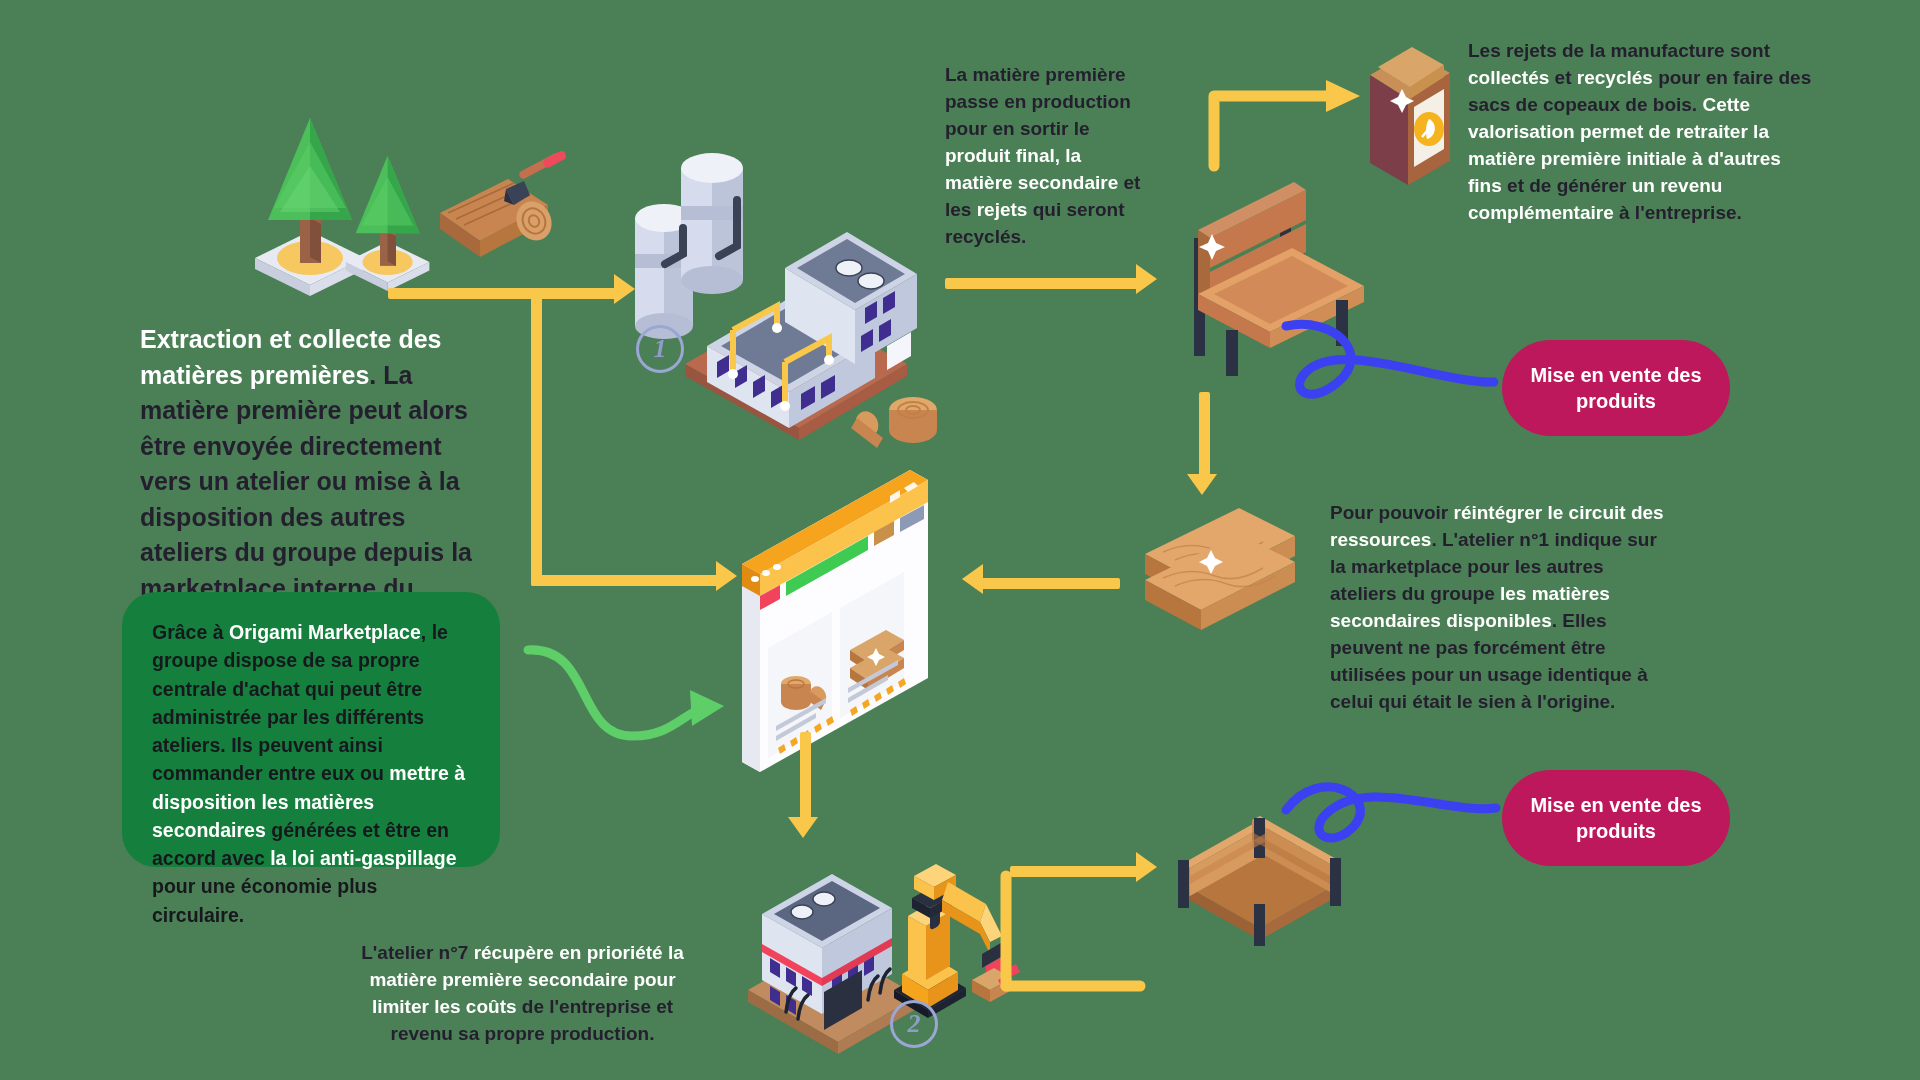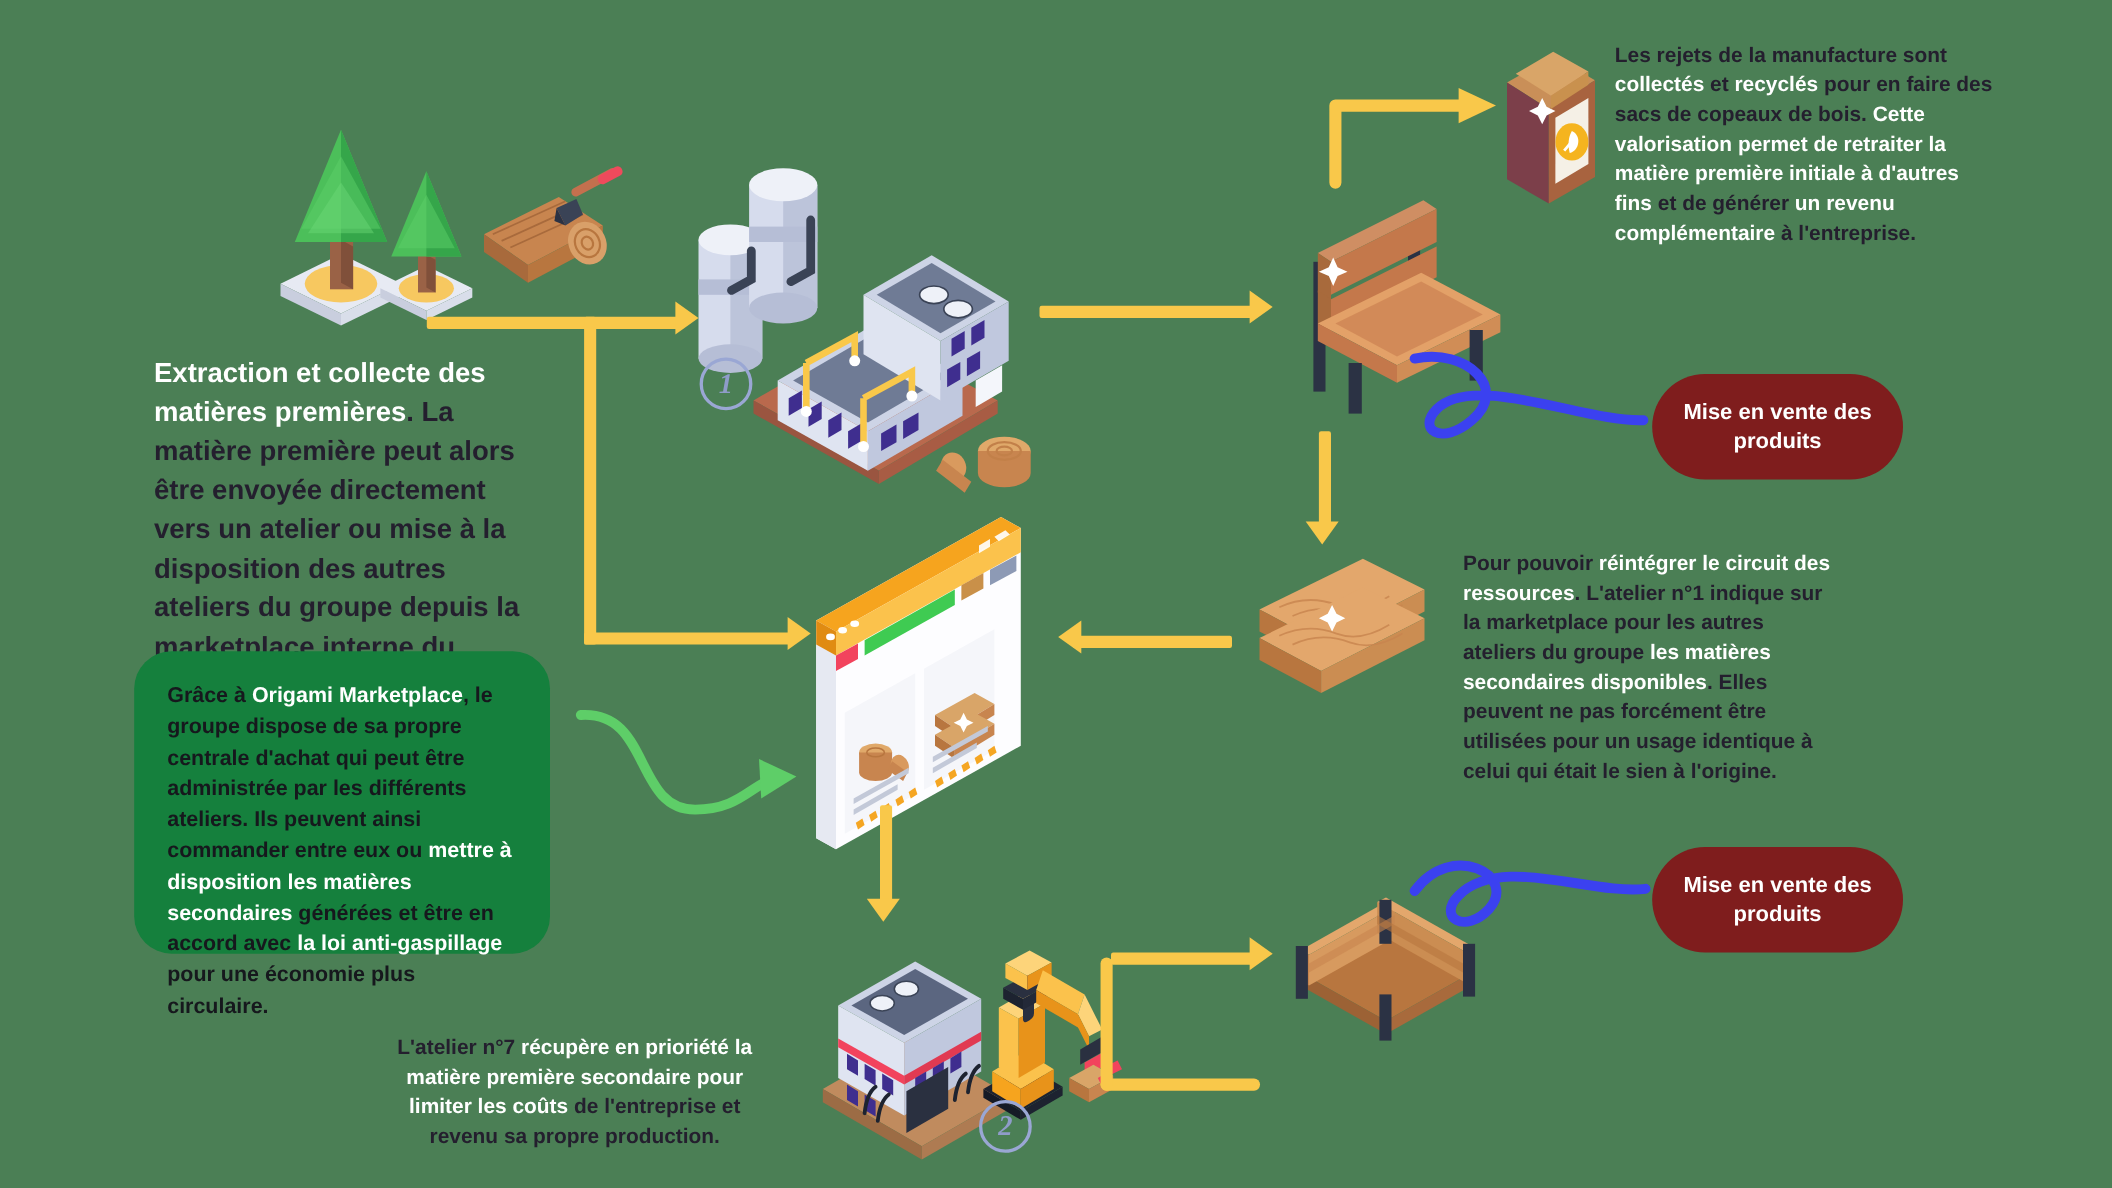--- a/index.html
+++ b/index.html
@@ -18,21 +18,21 @@
 
   
   .greencard{
     position:absolute; background:#15803d; border-radius:34px;
     color:#16181d; font-weight:700; line-height:1.45;
   }
   .greencard .w{ color:#ffffff; }
 
   
   .pill{
-    position:absolute; background:#7f1d1d; color:#fff; border-radius:999px;
+    position:absolute; background:#be185d; color:#fff; border-radius:999px;
     display:flex; align-items:center; justify-content:center; text-align:center;
     font-weight:700; line-height:1.3; padding:0 26px;
   }
 
   
   .ar{ position:absolute; background:#f9c84a; }
   .ar.h{ height:11px; border-radius:2px; }
   .ar.v{ width:11px; border-radius:2px; }
   .head{ position:absolute; width:0; height:0; }
   .head.r{ border-top:15px solid transparent; border-bottom:15px solid transparent; border-left:21px solid #f9c84a; }
@@ -428,20 +428,21 @@
 
   <div class="numcircle" style="left:636px;top:325px;width:48px;height:48px;font-size:26px;">
     <span>1</span>
   </div>
   <div class="numcircle" style="left:890px;top:1000px;width:48px;height:48px;font-size:26px;">
     <span>2</span>
   </div>
 
   <div class="tblock" style="left:140px;top:322px;width:345px;font-size:25px;"><span class="b">Extraction et collecte des matières premières</span><span>. La matière première peut alors être envoyée directement vers un atelier ou mise à la disposition des autres ateliers du groupe depuis la marketplace interne du groupe.</span></div>
 
+  <div class="tblock" style="left:945px;top:62px;width:200px;font-size:19px;"><span>La matière première passe en production pour en sortir le </span><span class="b">produit final, la matière secondaire</span><span> et les </span><span class="b">rejets</span><span> qui seront recyclés.</span></div>
 
   <div class="tblock" style="left:1468px;top:38px;width:345px;font-size:19px;"><span>Les rejets de la manufacture sont </span><span class="b">collectés</span><span> et </span><span class="b">recyclés</span><span> pour en faire des sacs de copeaux de bois. </span><span class="b">Cette valorisation permet de retraiter la matière première initiale à d'autres fins</span><span> et de générer </span><span class="b">un revenu complémentaire</span><span> à l'entreprise.</span></div>
 
   <div class="tblock" style="left:1330px;top:500px;width:345px;font-size:19px;"><span>Pour pouvoir </span><span class="b">réintégrer le circuit des ressources</span><span>. L'atelier n°1 indique sur la marketplace pour les autres ateliers du groupe </span><span class="b">les matières secondaires disponibles</span><span>. Elles peuvent ne pas forcément être utilisées pour un usage identique à celui qui était le sien à l'origine.</span></div>
 
   <div class="tblock center" style="left:345px;top:940px;width:355px;font-size:19px;"><span>L'atelier n°7 </span><span class="b">récupère en prioriété la matière première secondaire pour limiter les coûts</span><span> de l'entreprise et revenu sa propre production.</span></div>
 
   <div class="greencard" style="left:122px;top:592px;width:378px;height:275px;padding:26px 30px;font-size:19.5px;"><span>Grâce à </span><span class="w">Origami Marketplace</span><span>, le groupe dispose de sa propre centrale d'achat qui peut être administrée par les différents ateliers. Ils peuvent ainsi commander entre eux ou </span><span class="w">mettre à disposition les matières secondaires</span><span> générées et être en accord avec </span><span class="w">la loi anti-gaspillage</span><span> pour une économie plus circulaire.</span></div>
 
   <div class="pill" style="left:1502px;top:340px;width:228px;height:96px;font-size:20px;">

